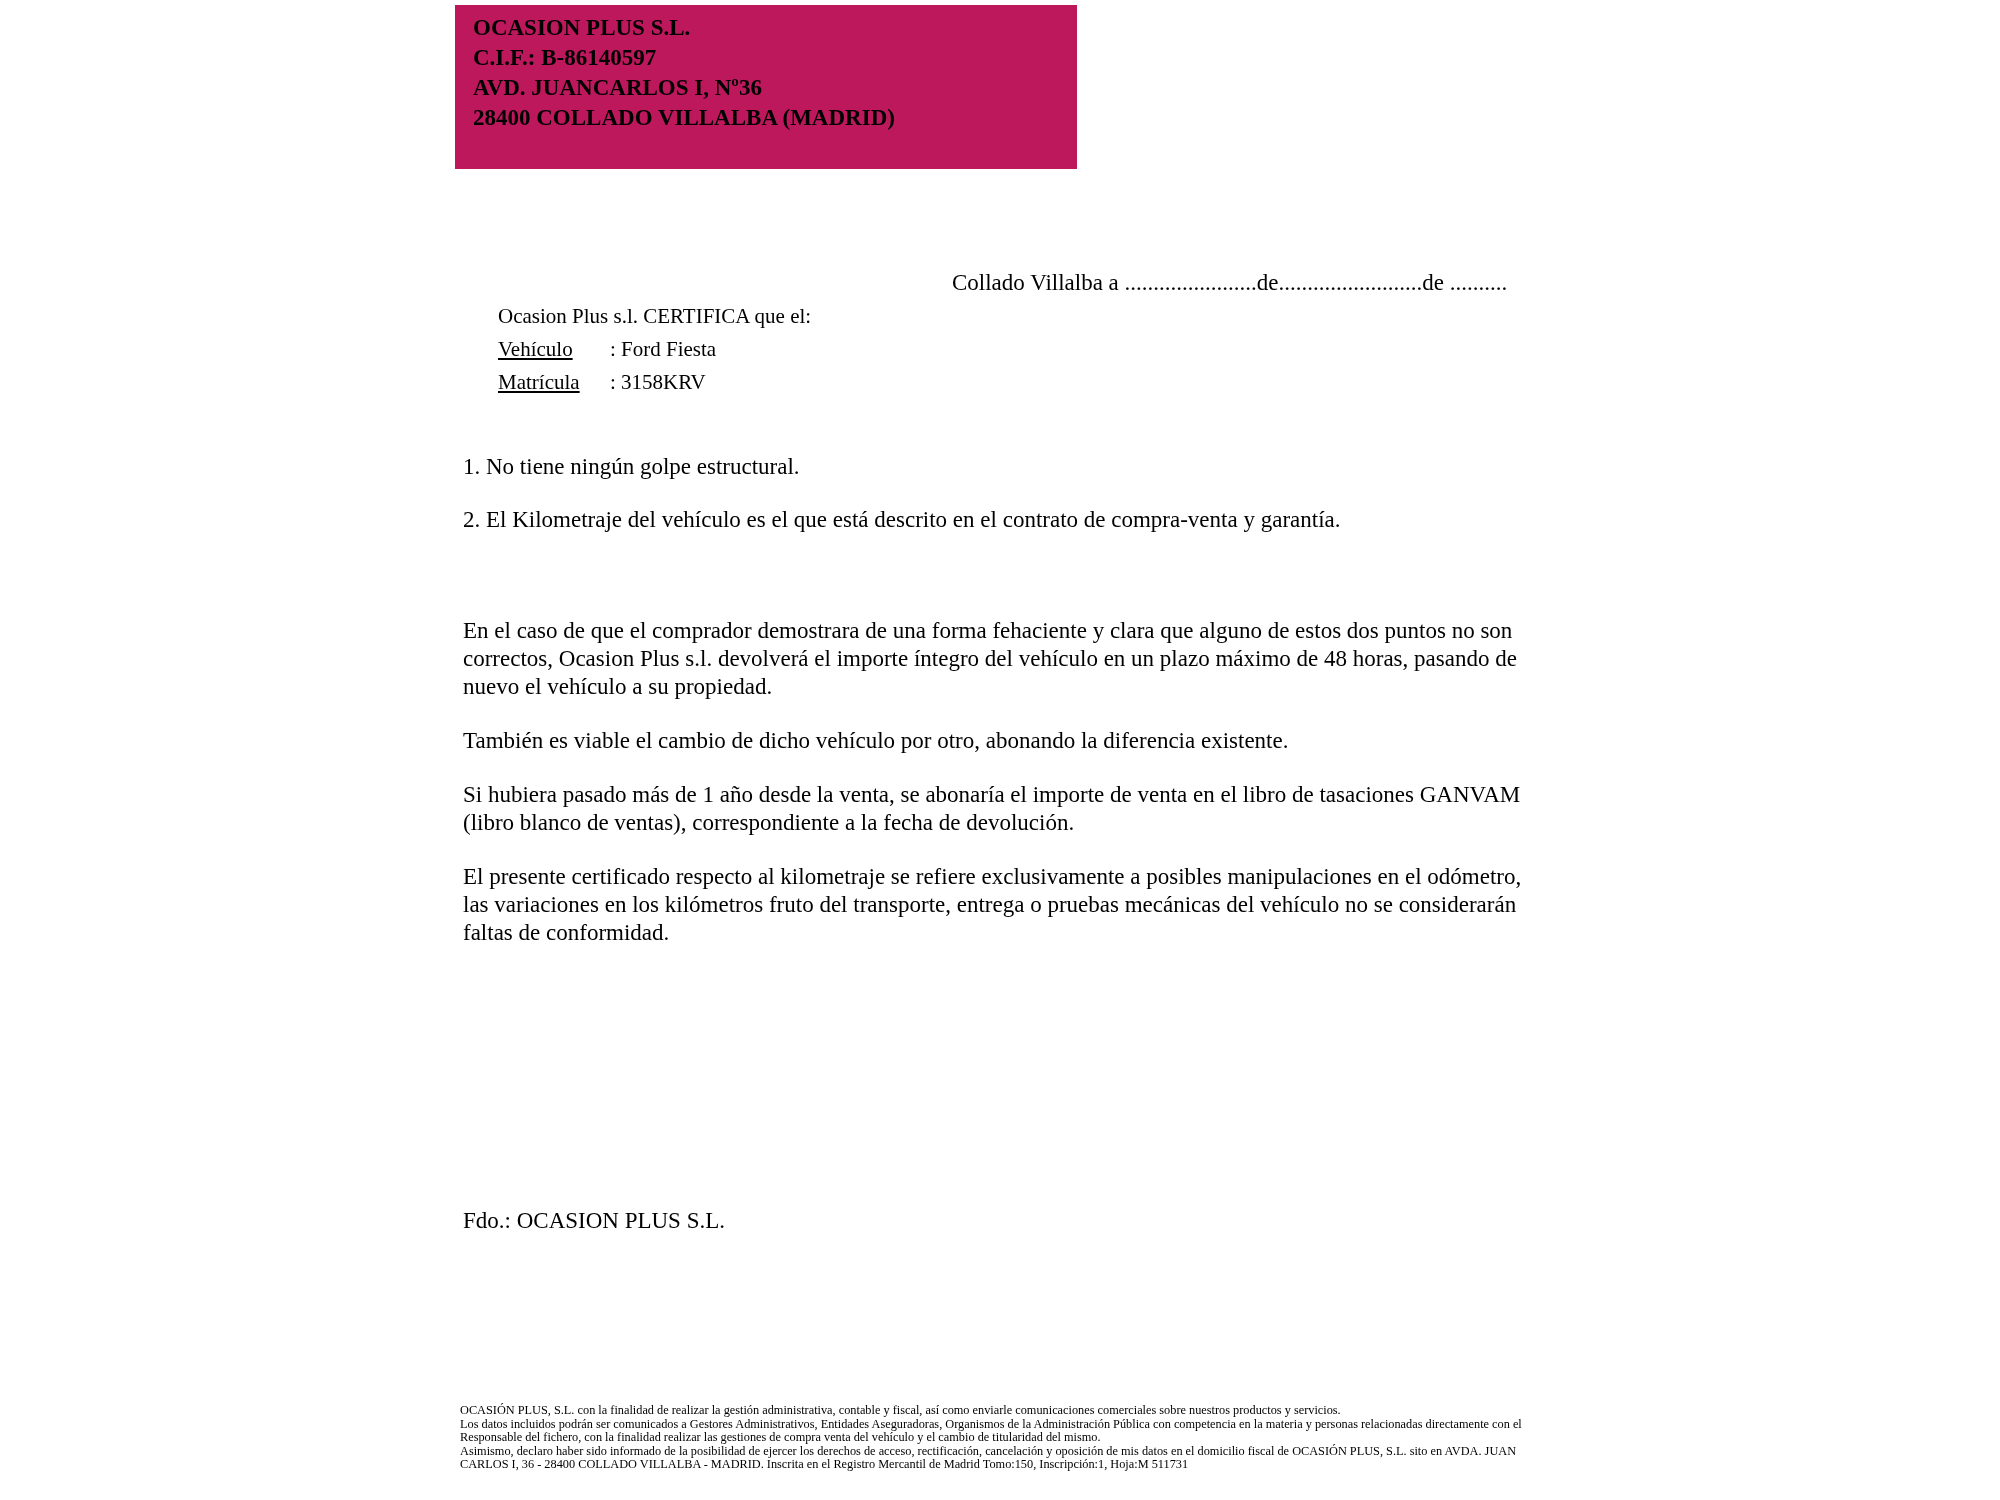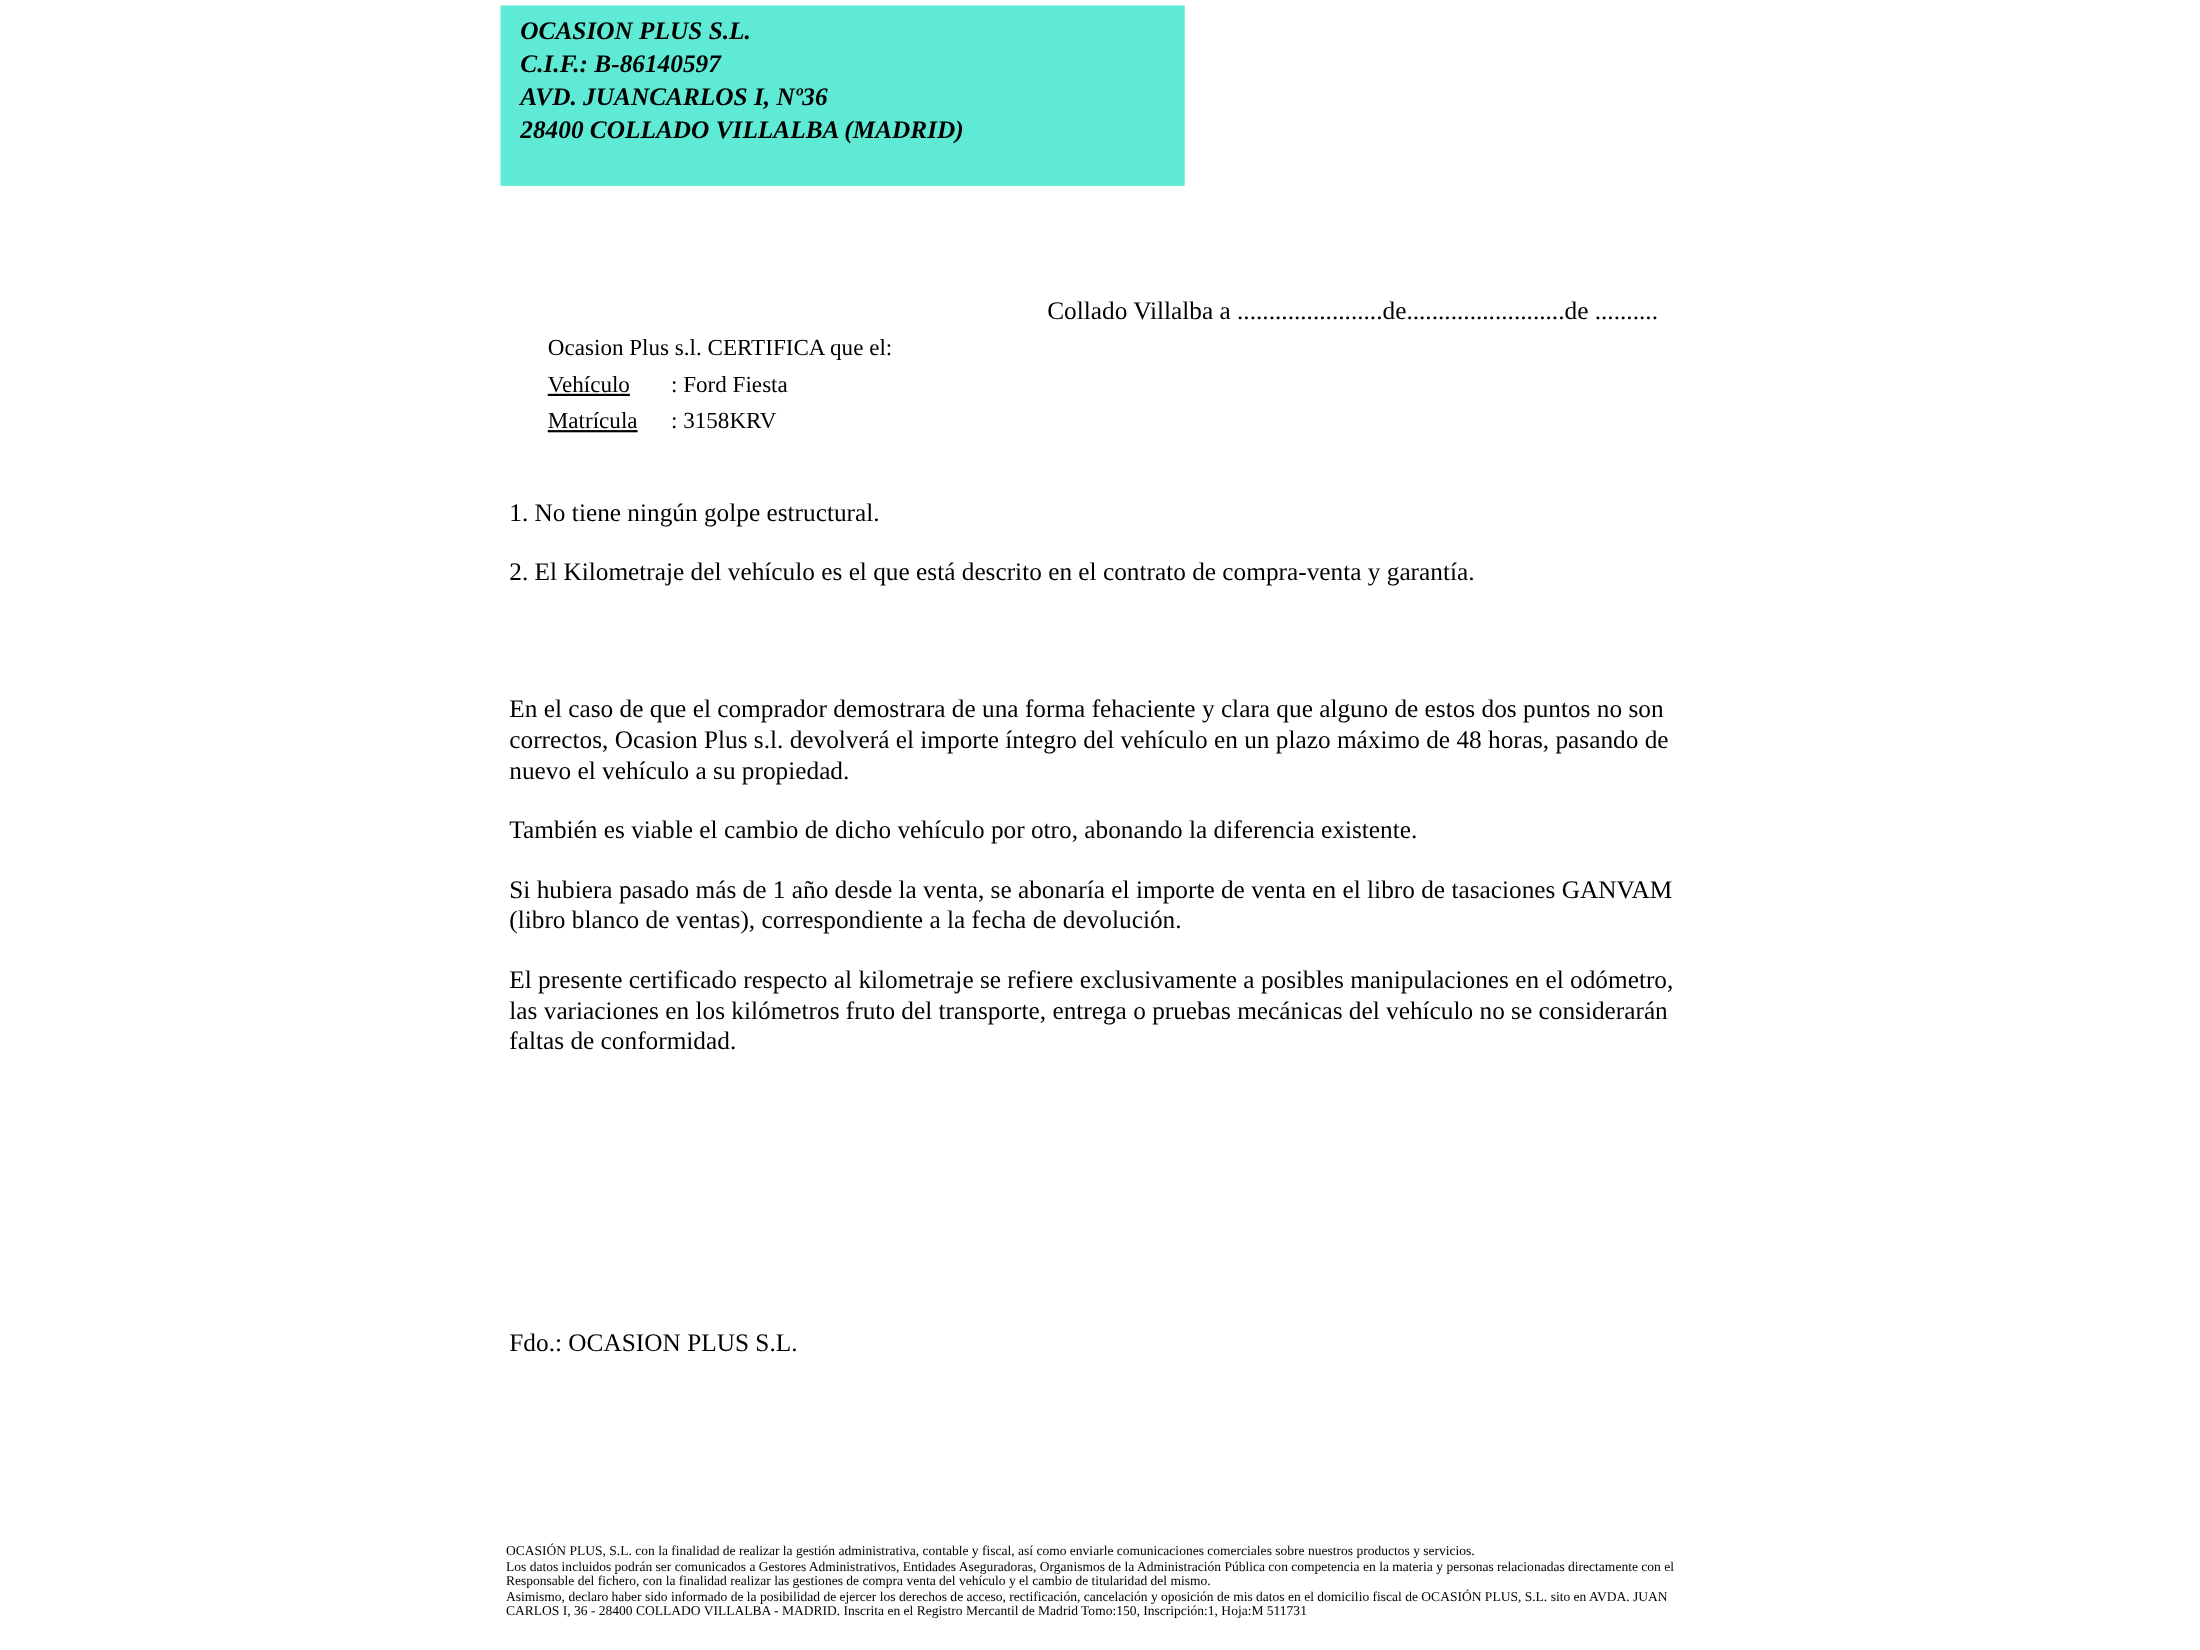--- a/index.html
+++ b/index.html
@@ -48,40 +48,40 @@
     line-height:28px;
   }
   .points-block div{margin:3px 0 25px 0;}
   .paragraphs-block{
     position:absolute;
     left:463px;top:613px;
     width:1085px;
     font-size:23px;
     line-height:28px;
   }
-  .paragraphs-block p{margin:18px 0 26px 0;}
+  .paragraphs-block p{margin:4px 0 26px 0;}
   .signature-line{
     position:absolute;
     left:463px;top:1208px;
     font-size:23px;
     white-space:nowrap;
   }
   .legal-block{
     position:absolute;
     left:460px;top:1404px;
     width:1100px;
     font-size:12.3px;
     line-height:13.6px;
   }
   .legal-block div{white-space:nowrap;}
 </style>
 </head>
 <body>
 
-<div class="header-box" style="background-color: #5eead4; font-style: italic;">
+<div class="header-box" style="background-color: #be185d;">
   <div>OCASION PLUS S.L.</div>
   <div>C.I.F.: B-86140597</div>
   <div>AVD. JUANCARLOS I, Nº36</div>
   <div>28400 COLLADO VILLALBA (MADRID)</div>
 </div>
 
 <div class="date-line">Collado Villalba a .......................de.........................de ..........</div>
 
 <div class="certify-block">
   <div>Ocasion Plus s.l. CERTIFICA que el:</div>

